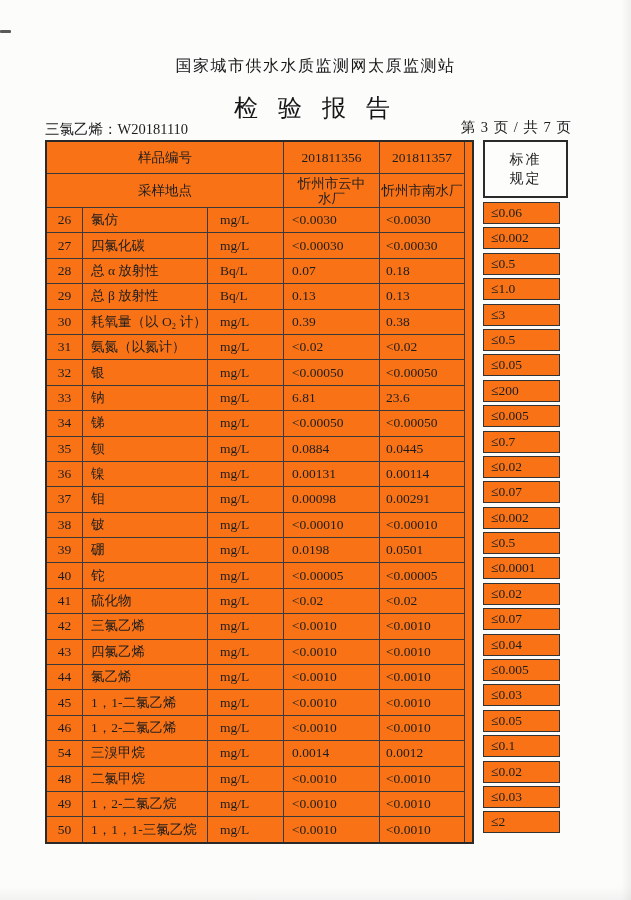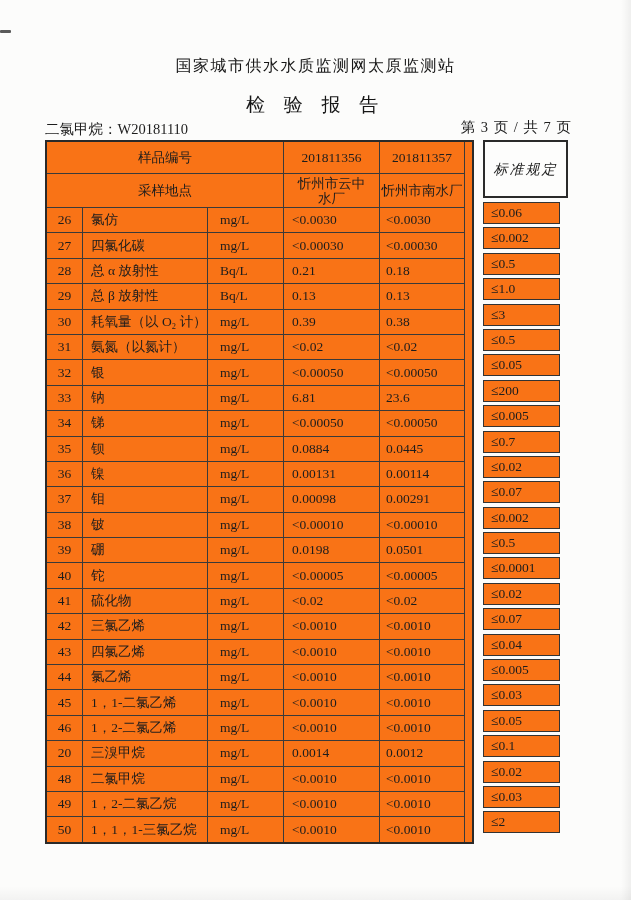--- a/index.html
+++ b/index.html
@@ -20,21 +20,21 @@
   .scan-mark {
     position:absolute; left:0; top:30px; width:11px; height:3px;
     background:#5a5a5a; border-radius:1px;
   }
   .station-title {
     position:absolute; top:56px; left:0; width:100%;
     text-align:center; font-size:16px; letter-spacing:1.5px; color:#161616;
   }
   .report-title {
     position:absolute; top:92px; left:0; width:100%;
-    text-align:center; font-size:19px; letter-spacing:7px; color:#161616;
+    text-align:center; font-size:24px; letter-spacing:7px; color:#161616;
   }
   .meta-line { position:absolute; top:120px; left:45px; width:527px; font-size:14.5px; }
   .report-no { position:absolute; left:0; top:0; }
   .page-indicator { position:absolute; right:0; top:-2px; letter-spacing:1px; }
 
   
   .mtable {
     position:absolute; left:45px; top:140px; width:429px;
     border:2px solid #2a2a2a; box-sizing:border-box; background:#f97316;
   }
@@ -57,41 +57,41 @@
   .hrow2 { height:34px; }
   .hcell-center { justify-content:center; text-align:center; padding:0; line-height:15px; }
   .loc1 { padding:8px 9px; }
   .drow { height:25.4px; }
 
   
   .std-col { position:absolute; left:483px; top:140px; width:85px; }
   .std-head {
     box-sizing:border-box; width:85px; height:58px;
     border:2px solid #2a2a2a; background:#fdfdfc;
-    display:flex; flex-direction:row; justify-content:center; align-items:center;
-    font-size:14px; line-height:19px; letter-spacing:2px;font-style:italic;
+    display:flex; flex-direction:column; justify-content:center; align-items:center;
+    font-size:14px; line-height:19px; letter-spacing:2px;
   }
   .std-rows { margin-top:4px; }
   .std-slot { height:25.4px; }
   .std-box {
     box-sizing:border-box; width:77px; height:22px;
     border:1px solid #333; background:#f97316;
     display:flex; align-items:center; padding-left:7px; font-size:13.5px;
   }
 </style>
 </head>
 <body>
 
 <div class="scan-mark"></div>
 
 <div class="station-title">国家城市供水水质监测网太原监测站</div>
 <div class="report-title">检 验 报 告</div>
 
 <div class="meta-line">
-  <span class="report-no"><span>二氯甲烷：</span><span>W20181110</span></span>
+  <span class="report-no"><span>三氯乙烯：</span><span>W20181110</span></span>
   <span class="page-indicator">第 3 页 / 共 7 页</span>
 </div>
 
 <div class="mtable">
   <div class="mrow hrow1 first">
     <div class="mcell c-span">样品编号</div>
     <div class="mcell c-v1 hcell-center">201811356</div>
     <div class="mcell c-v2 hcell-center">201811357</div>
     <div class="mcell c-strip strip"></div>
   </div>
@@ -119,21 +119,21 @@
         <div class="mcell c-unit">mg/L</div>
         <div class="mcell c-v1">&lt;0.00030</div>
         <div class="mcell c-v2">&lt;0.00030</div>
         <div class="mcell c-strip strip"></div>
       </div>
 
       <div class="mrow drow">
         <div class="mcell c-num">28</div>
         <div class="mcell c-name">总 α 放射性</div>
         <div class="mcell c-unit">Bq/L</div>
-        <div class="mcell c-v1">0.21</div>
+        <div class="mcell c-v1">0.07</div>
         <div class="mcell c-v2">0.18</div>
         <div class="mcell c-strip strip"></div>
       </div>
 
       <div class="mrow drow">
         <div class="mcell c-num">29</div>
         <div class="mcell c-name">总 β 放射性</div>
         <div class="mcell c-unit">Bq/L</div>
         <div class="mcell c-v1">0.13</div>
         <div class="mcell c-v2">0.13</div>
@@ -287,21 +287,21 @@
       <div class="mrow drow">
         <div class="mcell c-num">46</div>
         <div class="mcell c-name">1，2-二氯乙烯</div>
         <div class="mcell c-unit">mg/L</div>
         <div class="mcell c-v1">&lt;0.0010</div>
         <div class="mcell c-v2">&lt;0.0010</div>
         <div class="mcell c-strip strip"></div>
       </div>
 
       <div class="mrow drow">
-        <div class="mcell c-num">20</div>
+        <div class="mcell c-num">54</div>
         <div class="mcell c-name">三溴甲烷</div>
         <div class="mcell c-unit">mg/L</div>
         <div class="mcell c-v1">0.0014</div>
         <div class="mcell c-v2">0.0012</div>
         <div class="mcell c-strip strip"></div>
       </div>
 
       <div class="mrow drow">
         <div class="mcell c-num">48</div>
         <div class="mcell c-name">二氯甲烷</div>

